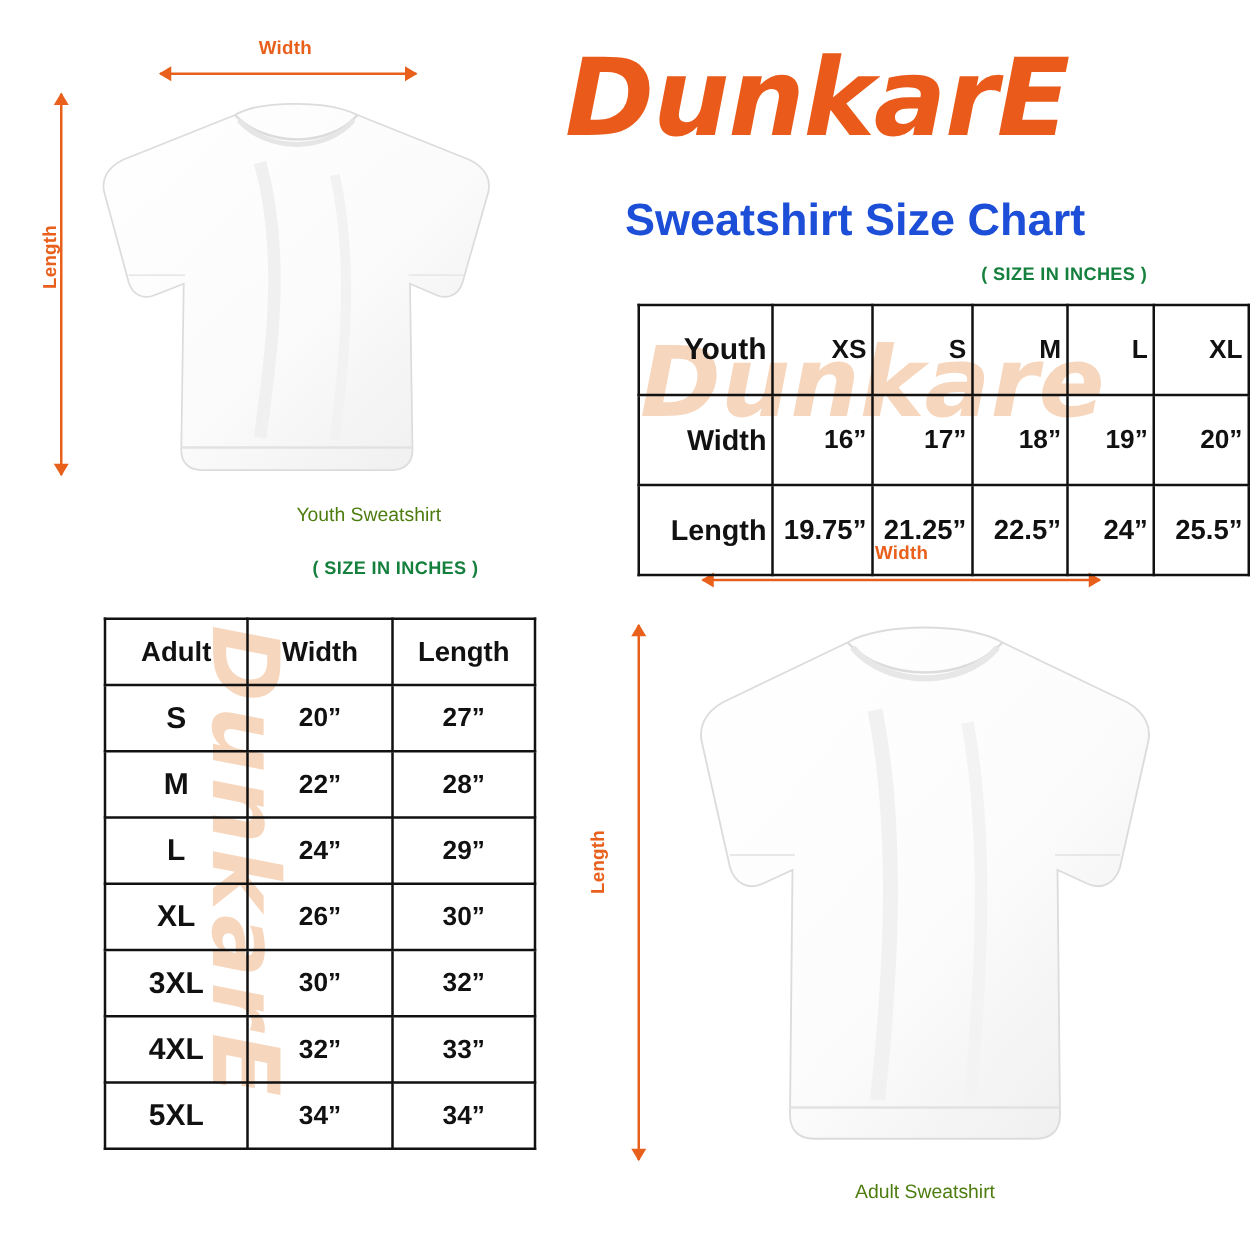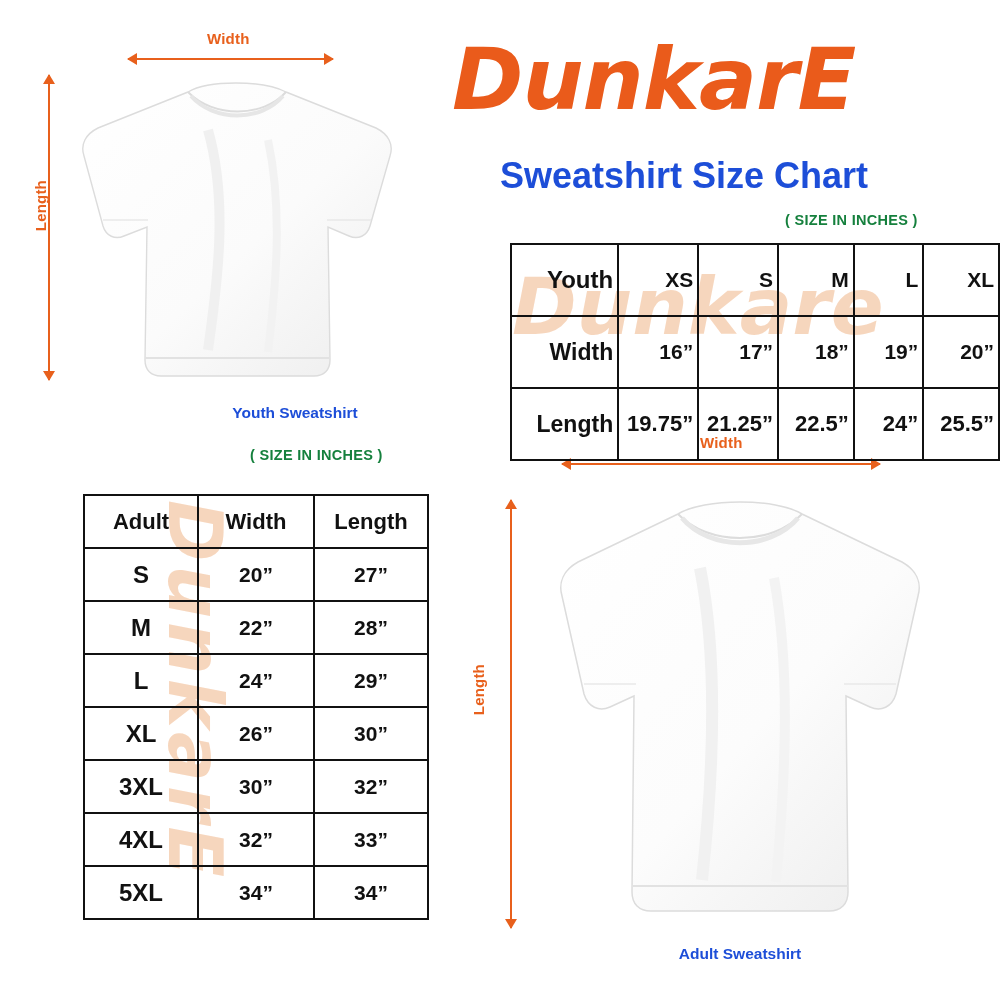--- a/index.html
+++ b/index.html
@@ -76,23 +76,23 @@
   .arrow-v::after {
     bottom: -1px;
     border-top: 10px solid #E8601C;
   }
 
   
   .shirt { position: absolute; }
 
   .caption {
     position: absolute;
-    font-weight: bold;
+    font-weight: normal;
     font-size: 15.5px;
-    color: #1d4ed8;
+    color: #4d7c0f;
     text-align: center;
   }
 
   
   .brand {
     position: absolute;
     color: #EA5B1B;
     font-family: "DejaVu Sans", sans-serif;
     font-weight: bold;
     font-style: italic;

